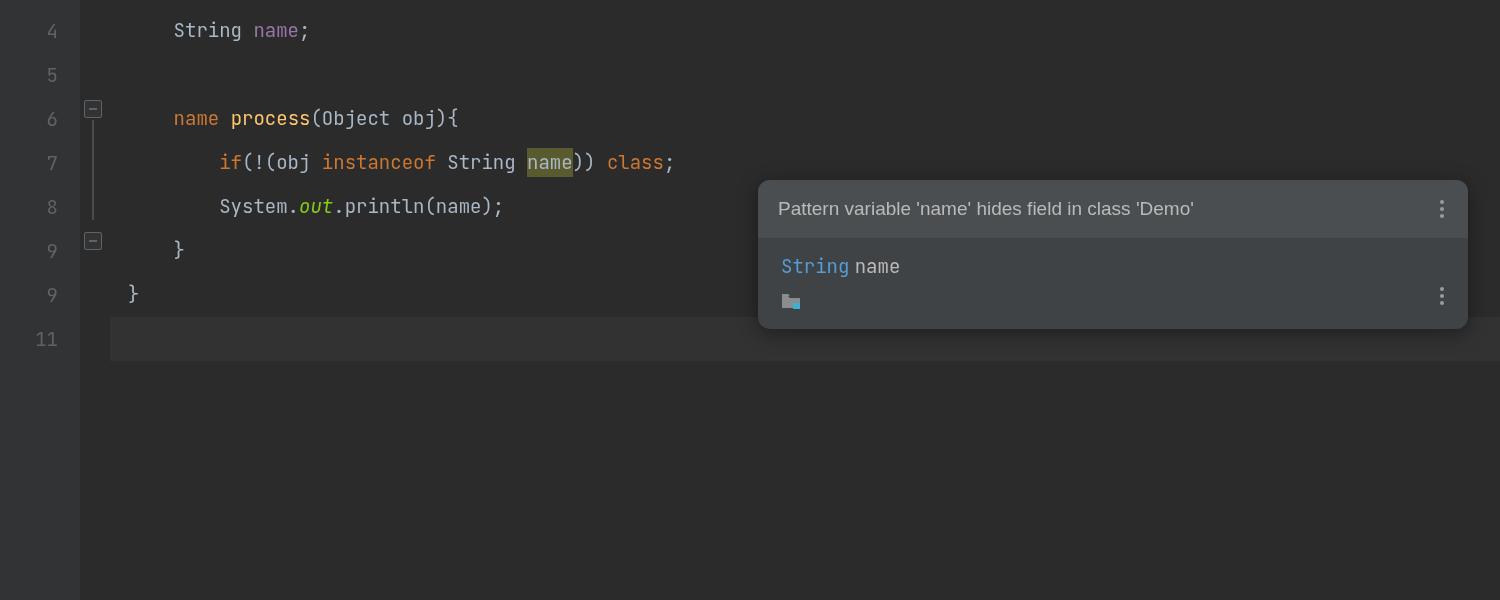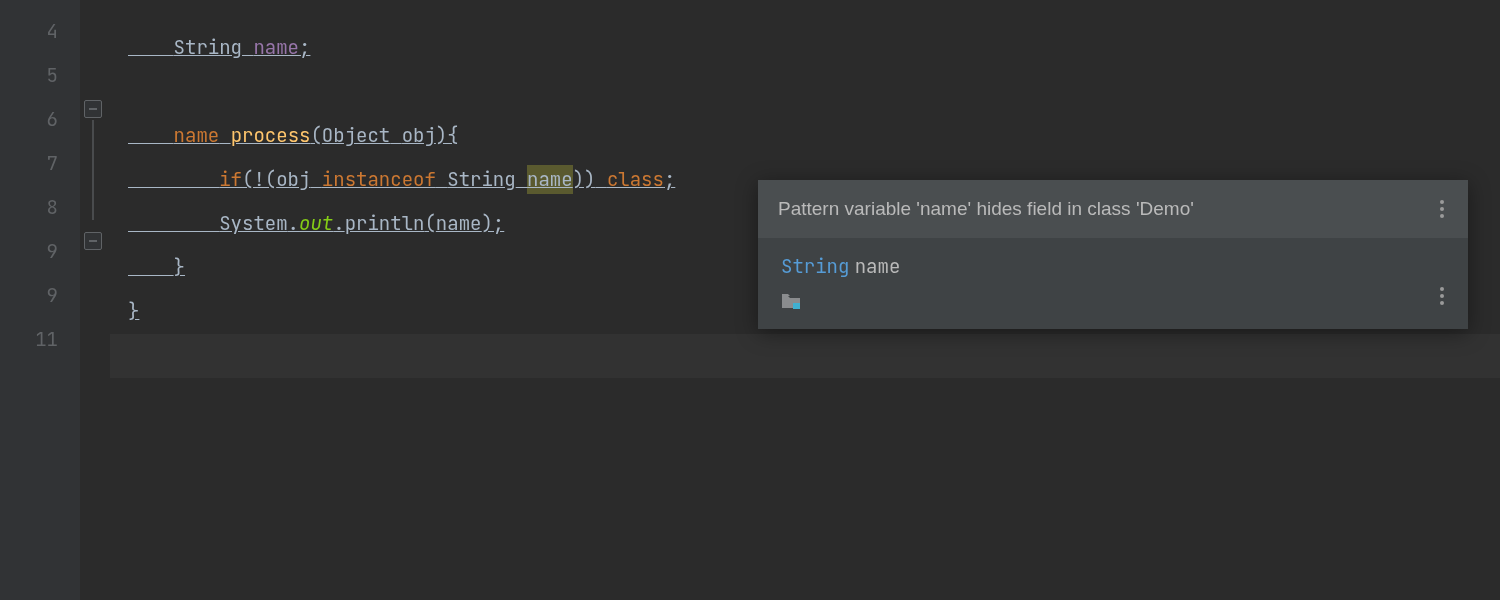--- a/index.html
+++ b/index.html
@@ -53,24 +53,23 @@
       cursor: pointer;
     }
     .fold-marker::before {
       content: '';
       width: 8px;
       height: 2px;
       background: #606366;
     }
     .code-area {
       flex: 1;
-      padding-top: 26px;
+      padding-top: 9px;
       position: relative;
       background: #2b2b2b;
-      text-decoration: underline;
     }
     .code-line {
       height: 44px;
       line-height: 44px;
       white-space: pre;
       padding-left: 18px;
     }
     .current-line {
       background: #323232;
     }
@@ -84,21 +83,21 @@
     .highlight-var {
       background: #5a5a2f;
       padding: 2px 0;
     }
     .tooltip {
       position: absolute;
       top: 180px;
       left: 758px;
       width: 710px;
       background: #3f4345;
-      border-radius: 0;
+      border-radius: 12px;
       box-shadow: 0 4px 20px rgba(0,0,0,0.4);
       font-family: -apple-system, BlinkMacSystemFont, 'Segoe UI', sans-serif;
       font-size: 19px;
       overflow: hidden;
     }
     .tooltip-header {
       background: #4a4e50;
       padding: 16px 20px;
       display: flex;
       justify-content: space-between;

